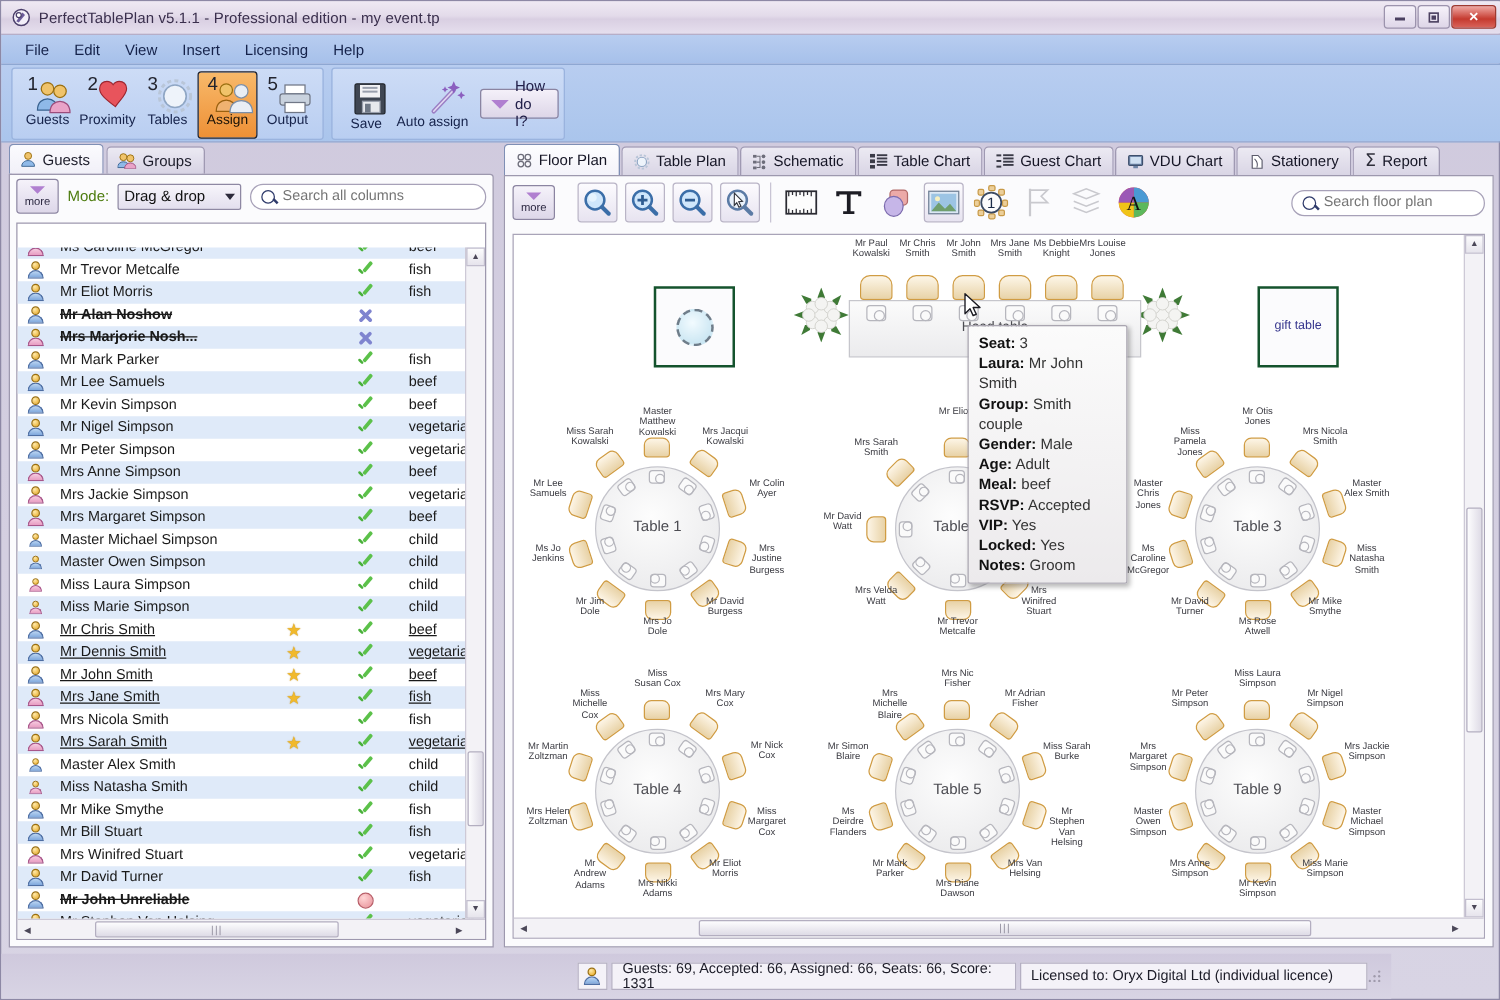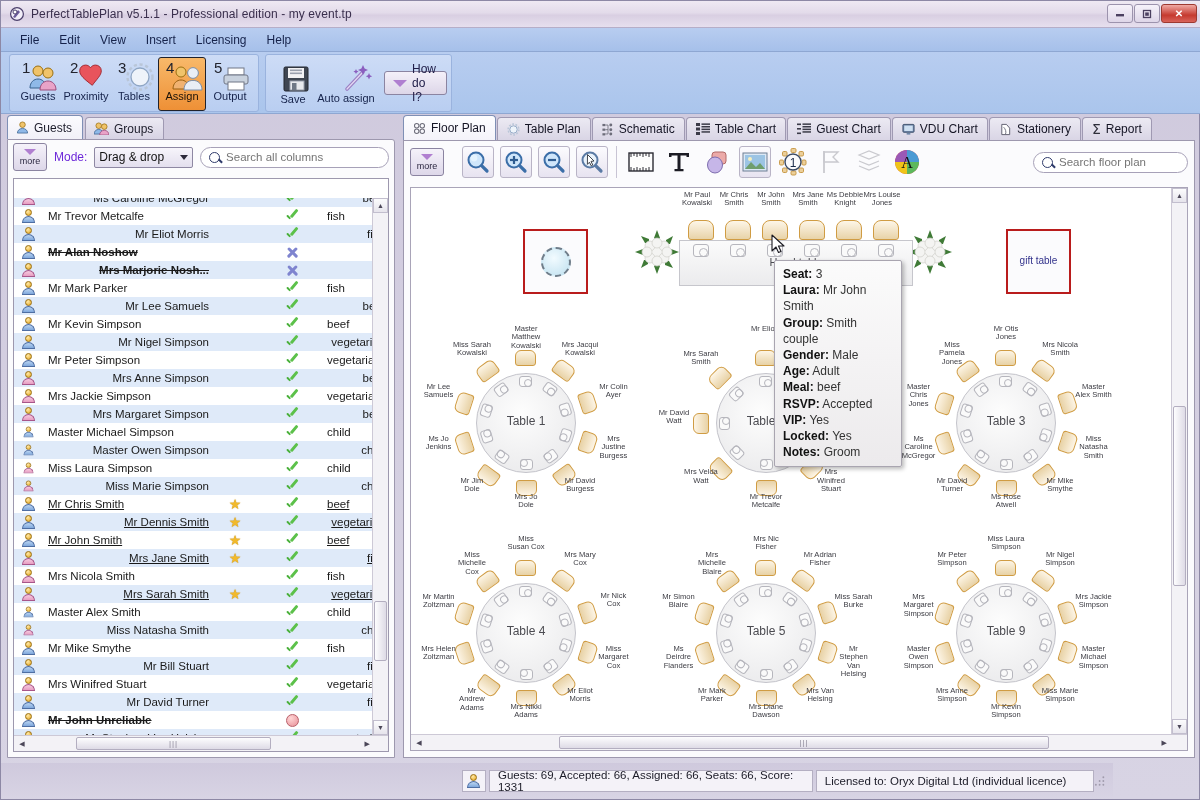--- a/index.html
+++ b/index.html
@@ -95,41 +95,41 @@
     border-radius:0 3px 0 0;
   }
   .filterbar { height:34px; display:flex;align-items:center;padding:4px 5px; gap:7px;}
   .morebtn {
     width:34px;height:28px;border:1px solid #8b84a1;border-radius:3px;
     background:linear-gradient(#f5f2fa,#ddd7e9);
     display:flex;flex-direction:column;align-items:center;justify-content:center;
     font-size:9px;color:#2b2740;
   }
   .morebtn .tri-down { border-left-width:6px;border-right-width:6px;border-top-width:6px;margin-bottom:1px;}
-  .modelbl { font-size:12px; color:#6d28d9; }
+  .modelbl { font-size:12px; color:#4d7c0f; }
   .combo {
     height:21px; border:1px solid #8e88a3; border-radius:2px;
     background:linear-gradient(#f7f5fb,#e3dfee);
     display:flex;align-items:center;padding:0 4px;gap:16px;font-size:12px;color:#111;
   }
   .combo .car { width:0;height:0;border-left:4px solid transparent;border-right:4px solid transparent;border-top:5px solid #2c2a3a;}
   .searchbox {
     flex:1; height:21px; border:1px solid #a7a1b8; border-radius:11px; background:#fff;
     display:flex;align-items:center;padding:0 8px;gap:6px;
   }
   .searchbox input { border:none;outline:none;font-size:11.5px;color:#777;width:100%;font-family:inherit;background:transparent;}
   .magnifier { width:11px;height:11px;border:1.6px solid #2f3b6b;border-radius:50%;position:relative;flex:none;}
   .magnifier:after{content:"";position:absolute;width:5px;height:1.6px;background:#2f3b6b;transform:rotate(45deg);right:-4px;bottom:0px;}
   
   .gridwrap { position:absolute; left:5px; top:38px; right:5px; bottom:5px; border:1px solid #9d98ae; background:#fff; overflow:hidden;}
   .ghead { display:flex; height:19px; background:linear-gradient(#fdfdfd,#eceaf0); border-bottom:1px solid #b9b4c4; font-size:11.5px;}
   .gh { border-right:1px solid #c9c5d2; padding:2px 0 0 6px; color:#111; }
   .rows { position:absolute; top:19px; left:0; right:0; bottom:16px; overflow:hidden; }
   .row { display:flex; height:18px; align-items:center; font-size:11.5px; }
-  .row.alt { background:#dfeaf9;text-align:right; }
+  .row.alt { background:#dfeaf9; }
   .row .c-ico { width:28px; display:flex;justify-content:center;align-items:center;}
   .row .c-name { width:167px; padding-left:6px; white-space:nowrap; overflow:hidden;}
   .row .c-vip { width:52px; display:flex;justify-content:center;}
   .row .c-rsvp { width:62px; display:flex;justify-content:center;}
   .row .c-meal { width:62px; padding-left:4px;}
   .nm-strike { text-decoration:line-through; font-weight:bold; }
   .nm-under { text-decoration:underline; }
   
   .person { width:13px;height:14px;position:relative; }
   .person .hd { position:absolute;left:3px;top:0;width:7px;height:7px;border-radius:50%;
@@ -194,21 +194,21 @@
     border:1.2px solid #b6b6bd; border-radius:3px; background:#fafafa;
     transform-origin:7px 47px;
   }
   .seat:before{content:"";position:absolute;left:3.5px;top:2px;width:6px;height:6px;border:1.2px solid #b6b6bd;border-radius:50%;}
   .glabel { position:absolute; width:64px; text-align:center; font-size:7.6px; line-height:8.4px; color:#3b3b42; }
   .ht-body { position:absolute; background:linear-gradient(#fbfbfb,#ebebed); border:1px solid #c6c6cc; }
   .ht-chair { position:absolute; width:26px;height:20px;background:linear-gradient(#fdf6e8,#e8d3a8);
      border:1px solid #d09c43; border-radius:8px 8px 3px 3px;}
   .ht-seat { position:absolute;width:16px;height:13px;border:1.2px solid #b6b6bd;border-radius:3px;background:#fafafa;}
   .ht-seat:before{content:"";position:absolute;left:4.5px;top:2.5px;width:7px;height:7px;border:1.2px solid #b6b6bd;border-radius:50%;}
-  .sq-table { position:absolute; border:2px solid #b91c1c; background:#fbfbfd;text-decoration:underline; }
+  .sq-table { position:absolute; border:2px solid #14532d; background:#fbfbfd;text-decoration:underline; }
   .sq-lbl { position:absolute; width:100%; text-align:center; font-size:10px; color:#33338c;}
   .cake { position:absolute; border-radius:50%; background:radial-gradient(circle at 42% 35%,#f2fbff,#bfe0ef); border:2px dashed #6f7d8a;}
   
   .flower { position:absolute; width:44px;height:44px; }
   .tooltip {
     position:absolute; background:linear-gradient(#fbfbfb,#eceaec);
     border:1px solid #a9a5b0; border-radius:2px; padding:5px 8px 6px 8px;
     box-shadow:2px 2px 4px rgba(0,0,0,.28); font-size:12px; color:#333; line-height:16.2px;
     z-index:40;
   }

